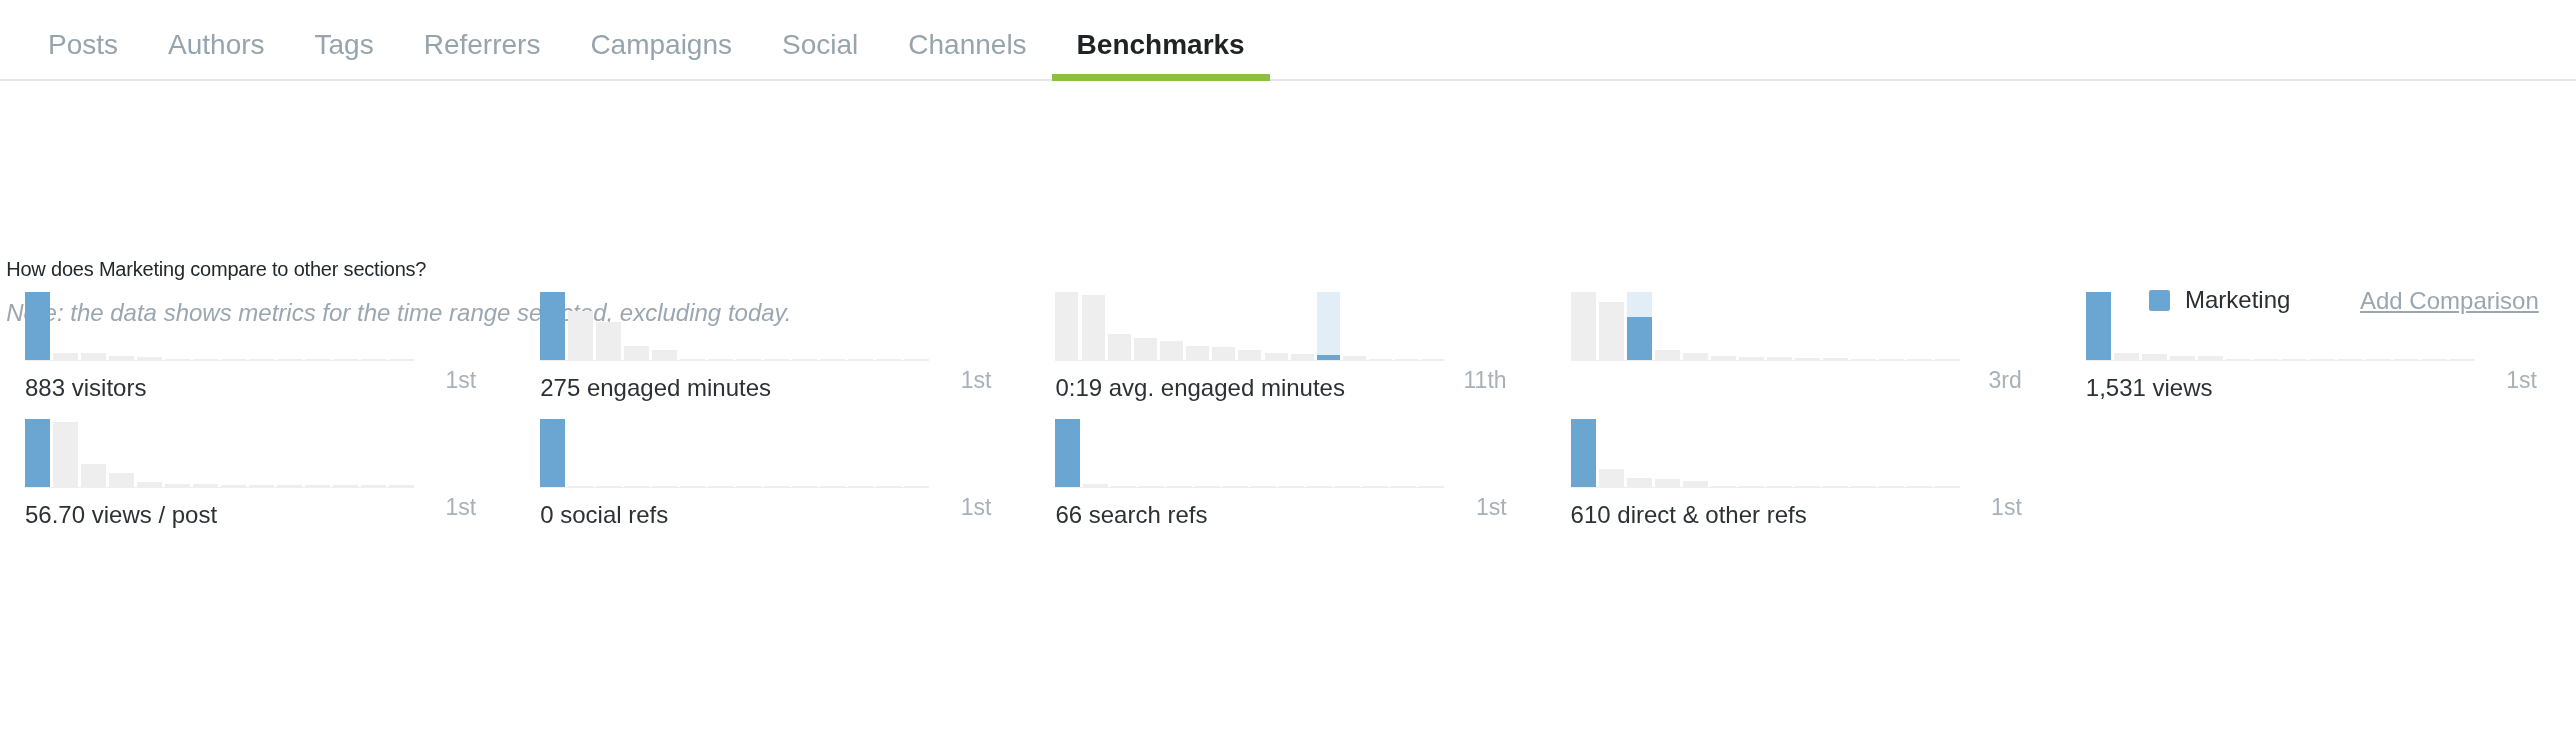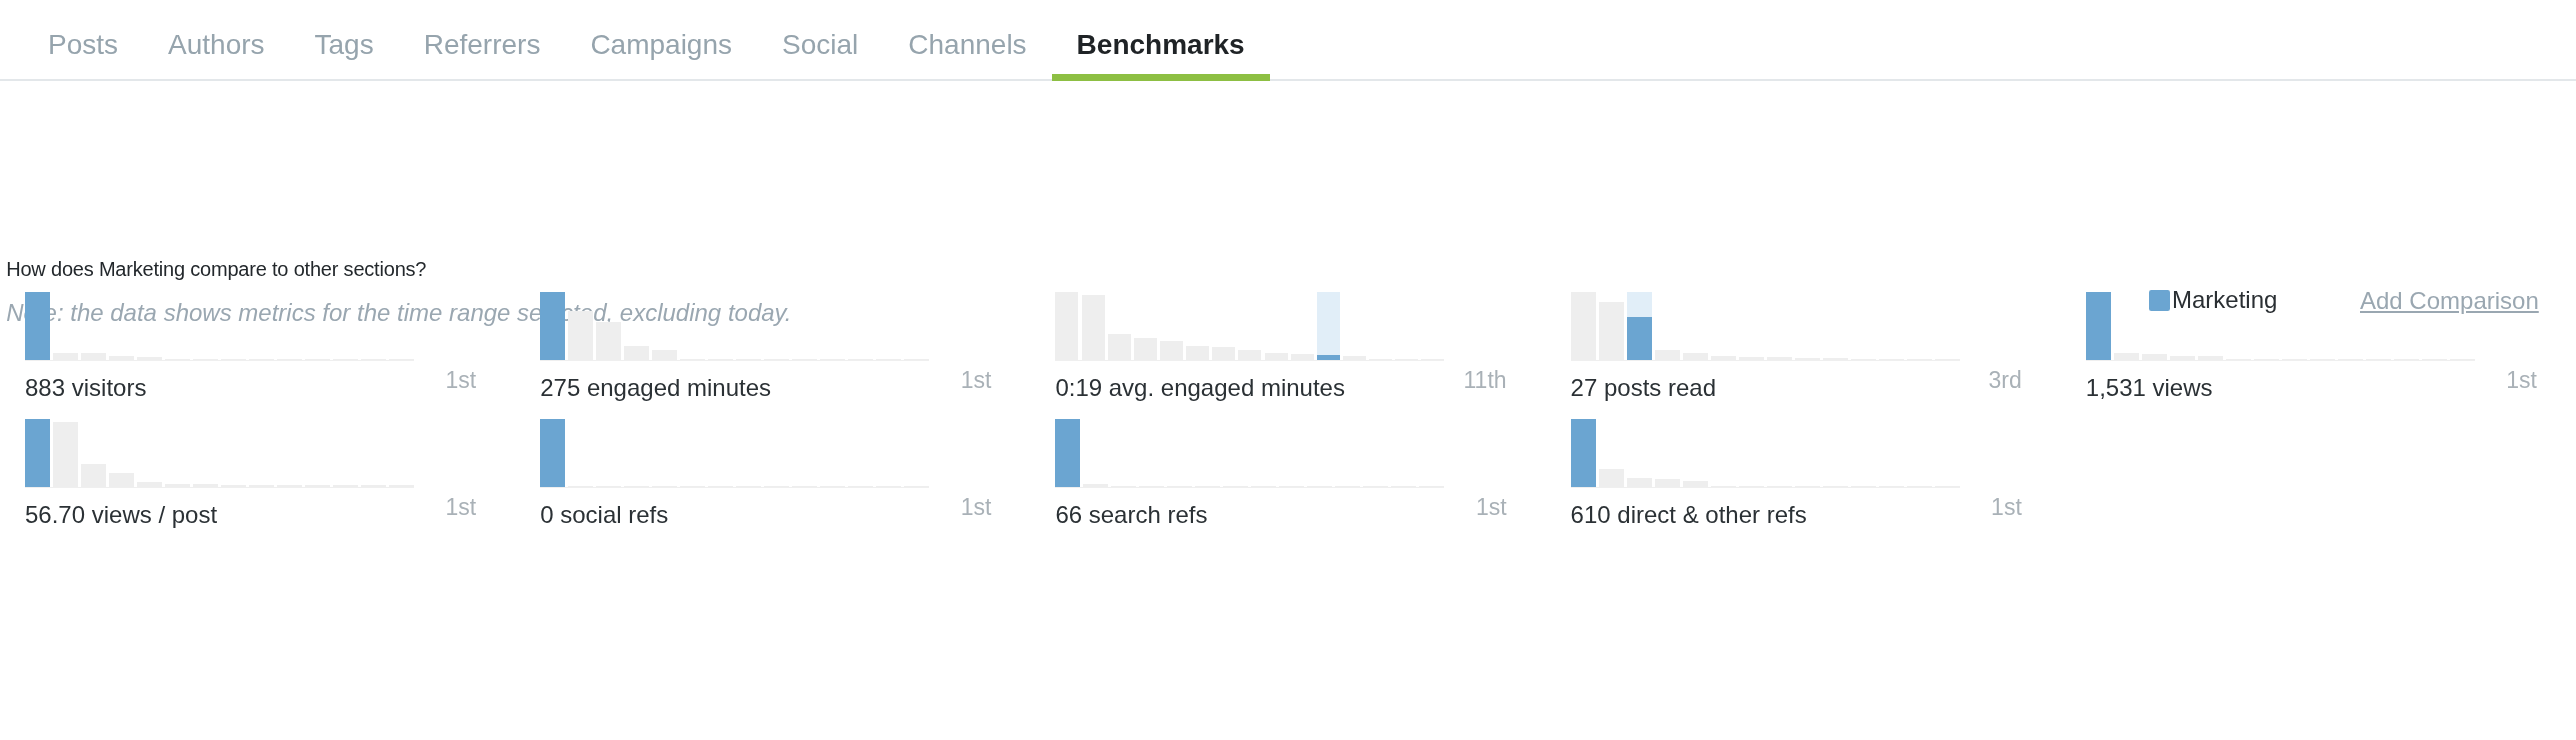--- a/index.html
+++ b/index.html
@@ -57,21 +57,21 @@
     font-size: 24px;
     font-style: italic;
     color: #9aa7b1;
   }
 
   .legend {
     position: absolute;
     left: 2149px; top: 205px;
     display: flex;
     align-items: center;
-    gap: 2px;
+    gap: 15px;
   }
   .legend-swatch {
     width: 21px; height: 21px;
     background: #6ba5d1;
     border-radius: 2.3px;
   }
   .legend-label { font-size: 24px; color: #2a2f33; }
 
   .add-comparison {
     position: absolute;
@@ -274,21 +274,20 @@
           <div class="bar" style="height: 4.7px;"></div>
           <div class="bar" style="height: 3.1px;"></div>
           <div class="bar" style="height: 3.1px;"></div>
           <div class="bar" style="height: 2.3px;"></div>
           <div class="bar" style="height: 2.3px;"></div>
           <div class="bar" style="height: 1.6px;"></div>
           <div class="bar" style="height: 1.6px;"></div>
           <div class="bar" style="height: 1.6px;"></div>
           <div class="bar" style="height: 1.6px;"></div>
         </div>
-        <div class="cap">27 posts read</div>
         <div class="rank">3rd</div>
       </div>
       <div class="cell">
         <div class="spark">
           <div class="bar hl" style="height: 68px;"></div>
           <div class="bar" style="height: 7.8px;"></div>
           <div class="bar" style="height: 6.2px;"></div>
           <div class="bar" style="height: 4.7px;"></div>
           <div class="bar" style="height: 3.9px;"></div>
           <div class="bar" style="height: 1.6px;"></div>

